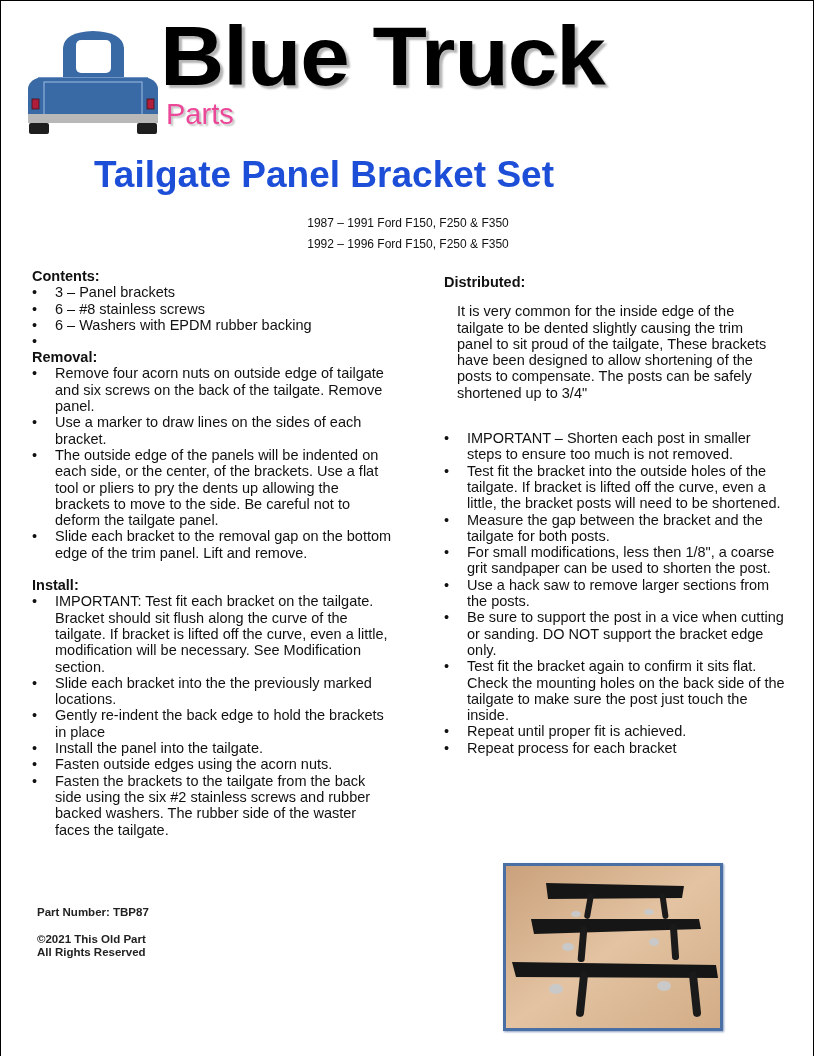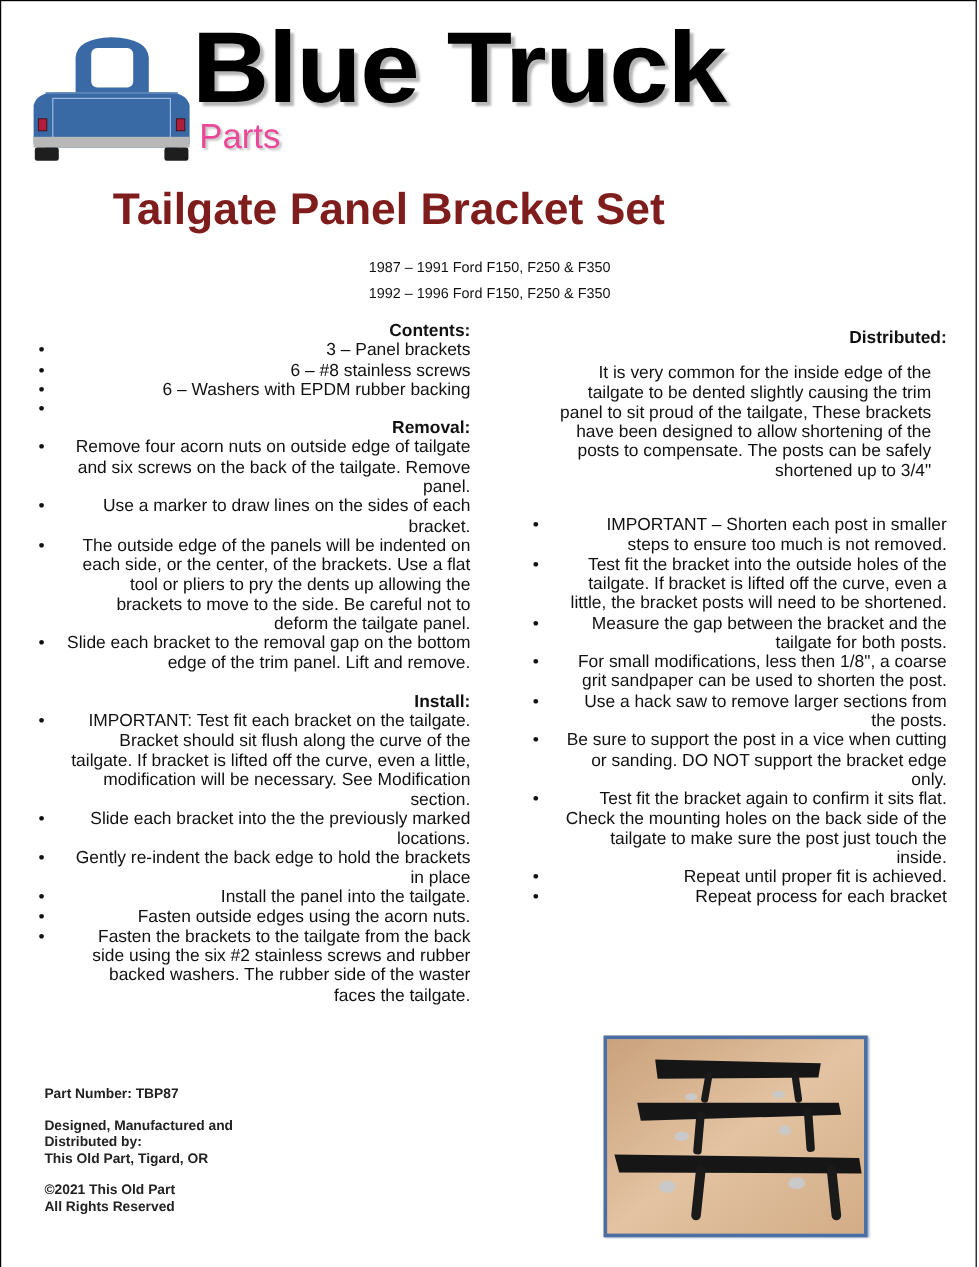--- a/index.html
+++ b/index.html
@@ -20,25 +20,25 @@
     font-family: "Liberation Sans", sans-serif;
     text-shadow: 3px 3px 2px #b5b5b5;
     transform: scaleX(1.06); transform-origin: left top;
   }
   .brand-parts {
     position: absolute; left: 166px; top: 100px; font-size: 29px; color: #ec4899;
     line-height: 1; text-shadow: 2px 2px 2px #c2c2c2;
   }
   .doc-title {
     position: absolute; left: 0; width: 648px; top: 156px; text-align: center;
-    font-size: 37px; font-weight: bold; color: #7f1d1d; line-height: 1;
+    font-size: 37px; font-weight: bold; color: #1d4ed8; line-height: 1;
   }
   .fitment { position: absolute; left: 0; width: 816px; top: 213px; text-align: center; font-size: 12px; line-height: 21px; color: #111; }
 
-  .col { position: absolute; font-size: 14.5px; line-height: 16.3px; text-align: right; }
+  .col { position: absolute; font-size: 14.5px; line-height: 16.3px; }
   .col-left { left: 32px; top: 268px; width: 360px; }
   .col-right { left: 444px; top: 274px; width: 345px; }
   .sec-head { font-weight: bold; font-size: 14.5px; }
   ul.bul { list-style: none; margin: 0; padding: 0; }
   ul.bul li { position: relative; padding-left: 23px; min-height: 16px; }
   ul.bul li .dot { position: absolute; left: 0; top: 0; }
   .gap { height: 16px; }
   .para { margin: 13px; }
 
   .footer { position: absolute; left: 37px; top: 906px; font-size: 11.5px; line-height: 13.5px; color: #222; font-weight: bold; }
@@ -119,25 +119,20 @@
     <li><span class="dot">•</span><span>Be sure to support the post in a vice when cutting or sanding.  DO NOT support the bracket edge only.</span></li>
     <li><span class="dot">•</span><span>Test fit the bracket again to confirm it sits flat.  Check the mounting holes on the back side of the tailgate to make sure the post just touch the inside.</span></li>
     <li><span class="dot">•</span><span>Repeat  until proper fit is achieved.</span></li>
     <li><span class="dot">•</span><span>Repeat process for each bracket</span></li>
   </ul>
 </div>
 
 <div class="footer">
   <div class="blk">Part Number: TBP87</div>
   <div class="blk">
-    <div>Designed, Manufactured and</div>
-    <div>Distributed by:</div>
-    <div>This Old Part, Tigard, OR</div>
-  </div>
-  <div class="blk">
     <div>©2021 This Old Part</div>
     <div>All Rights Reserved</div>
   </div>
 </div>
 
 <div class="product-photo">
   <svg width="214" height="162" viewBox="0 0 214 162">
     <defs>
       <linearGradient id="wood" x1="0" y1="0" x2="1" y2="1">
         <stop offset="0" stop-color="#caa17c"></stop>

